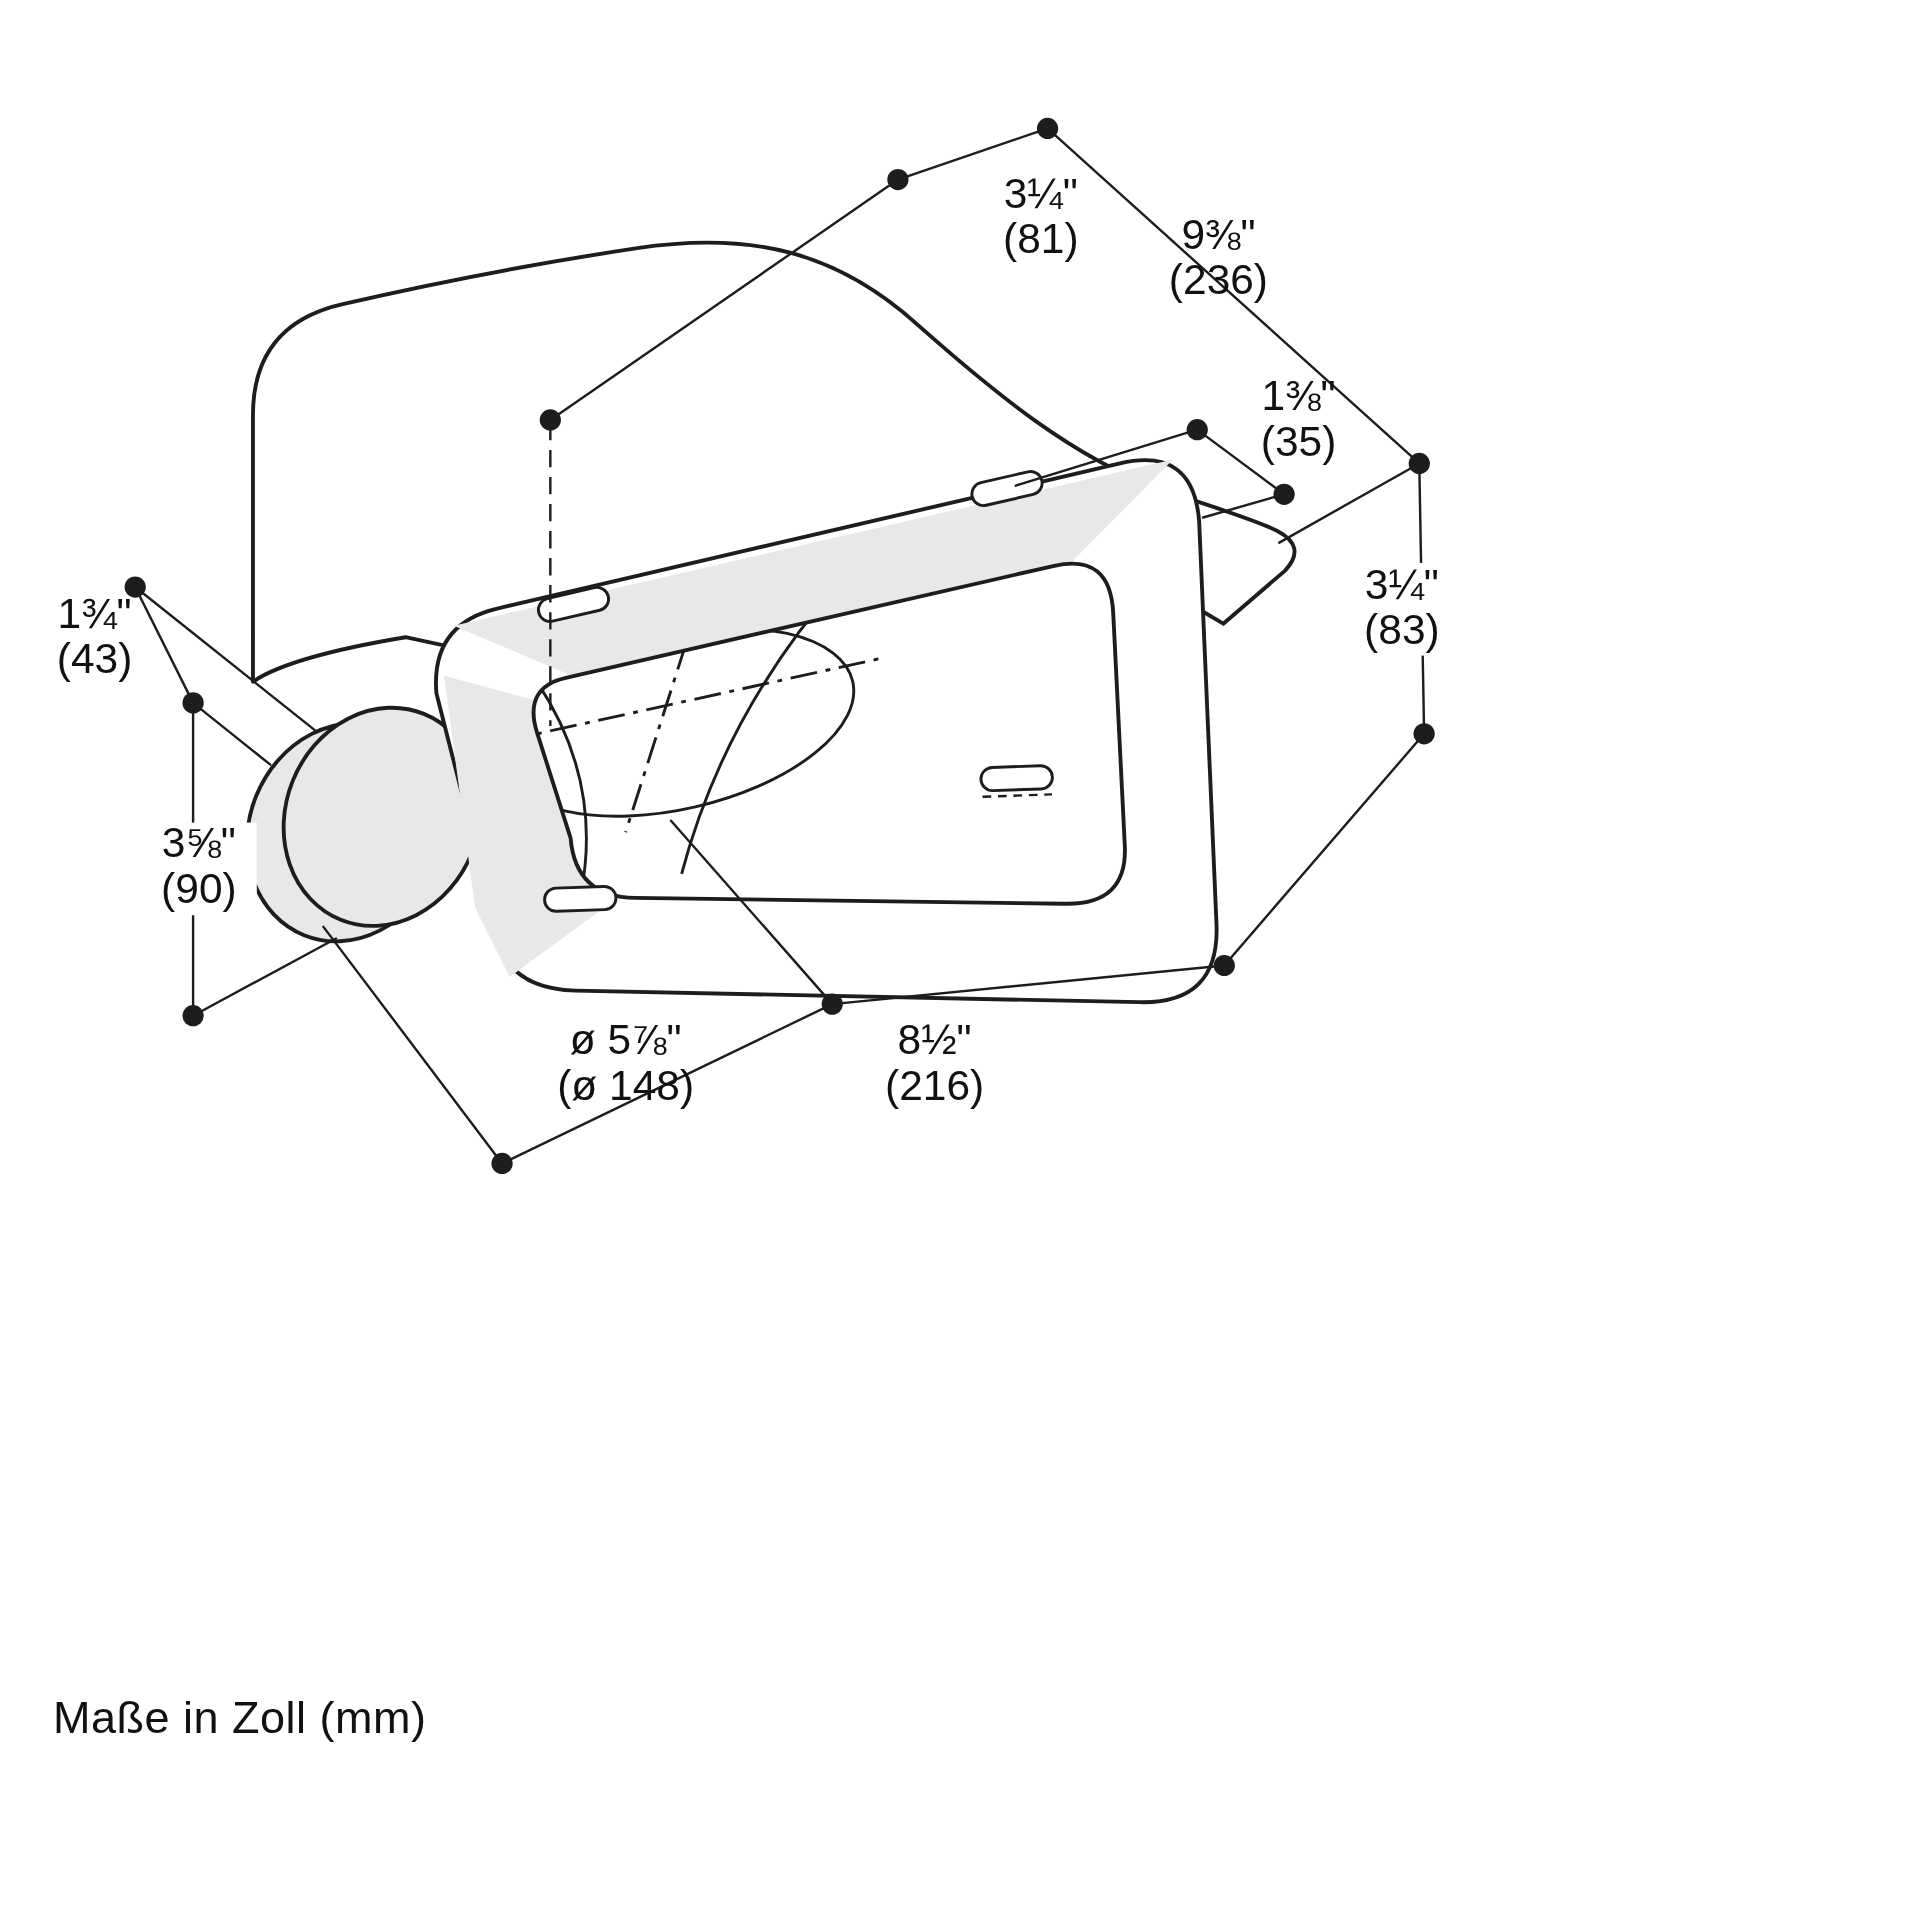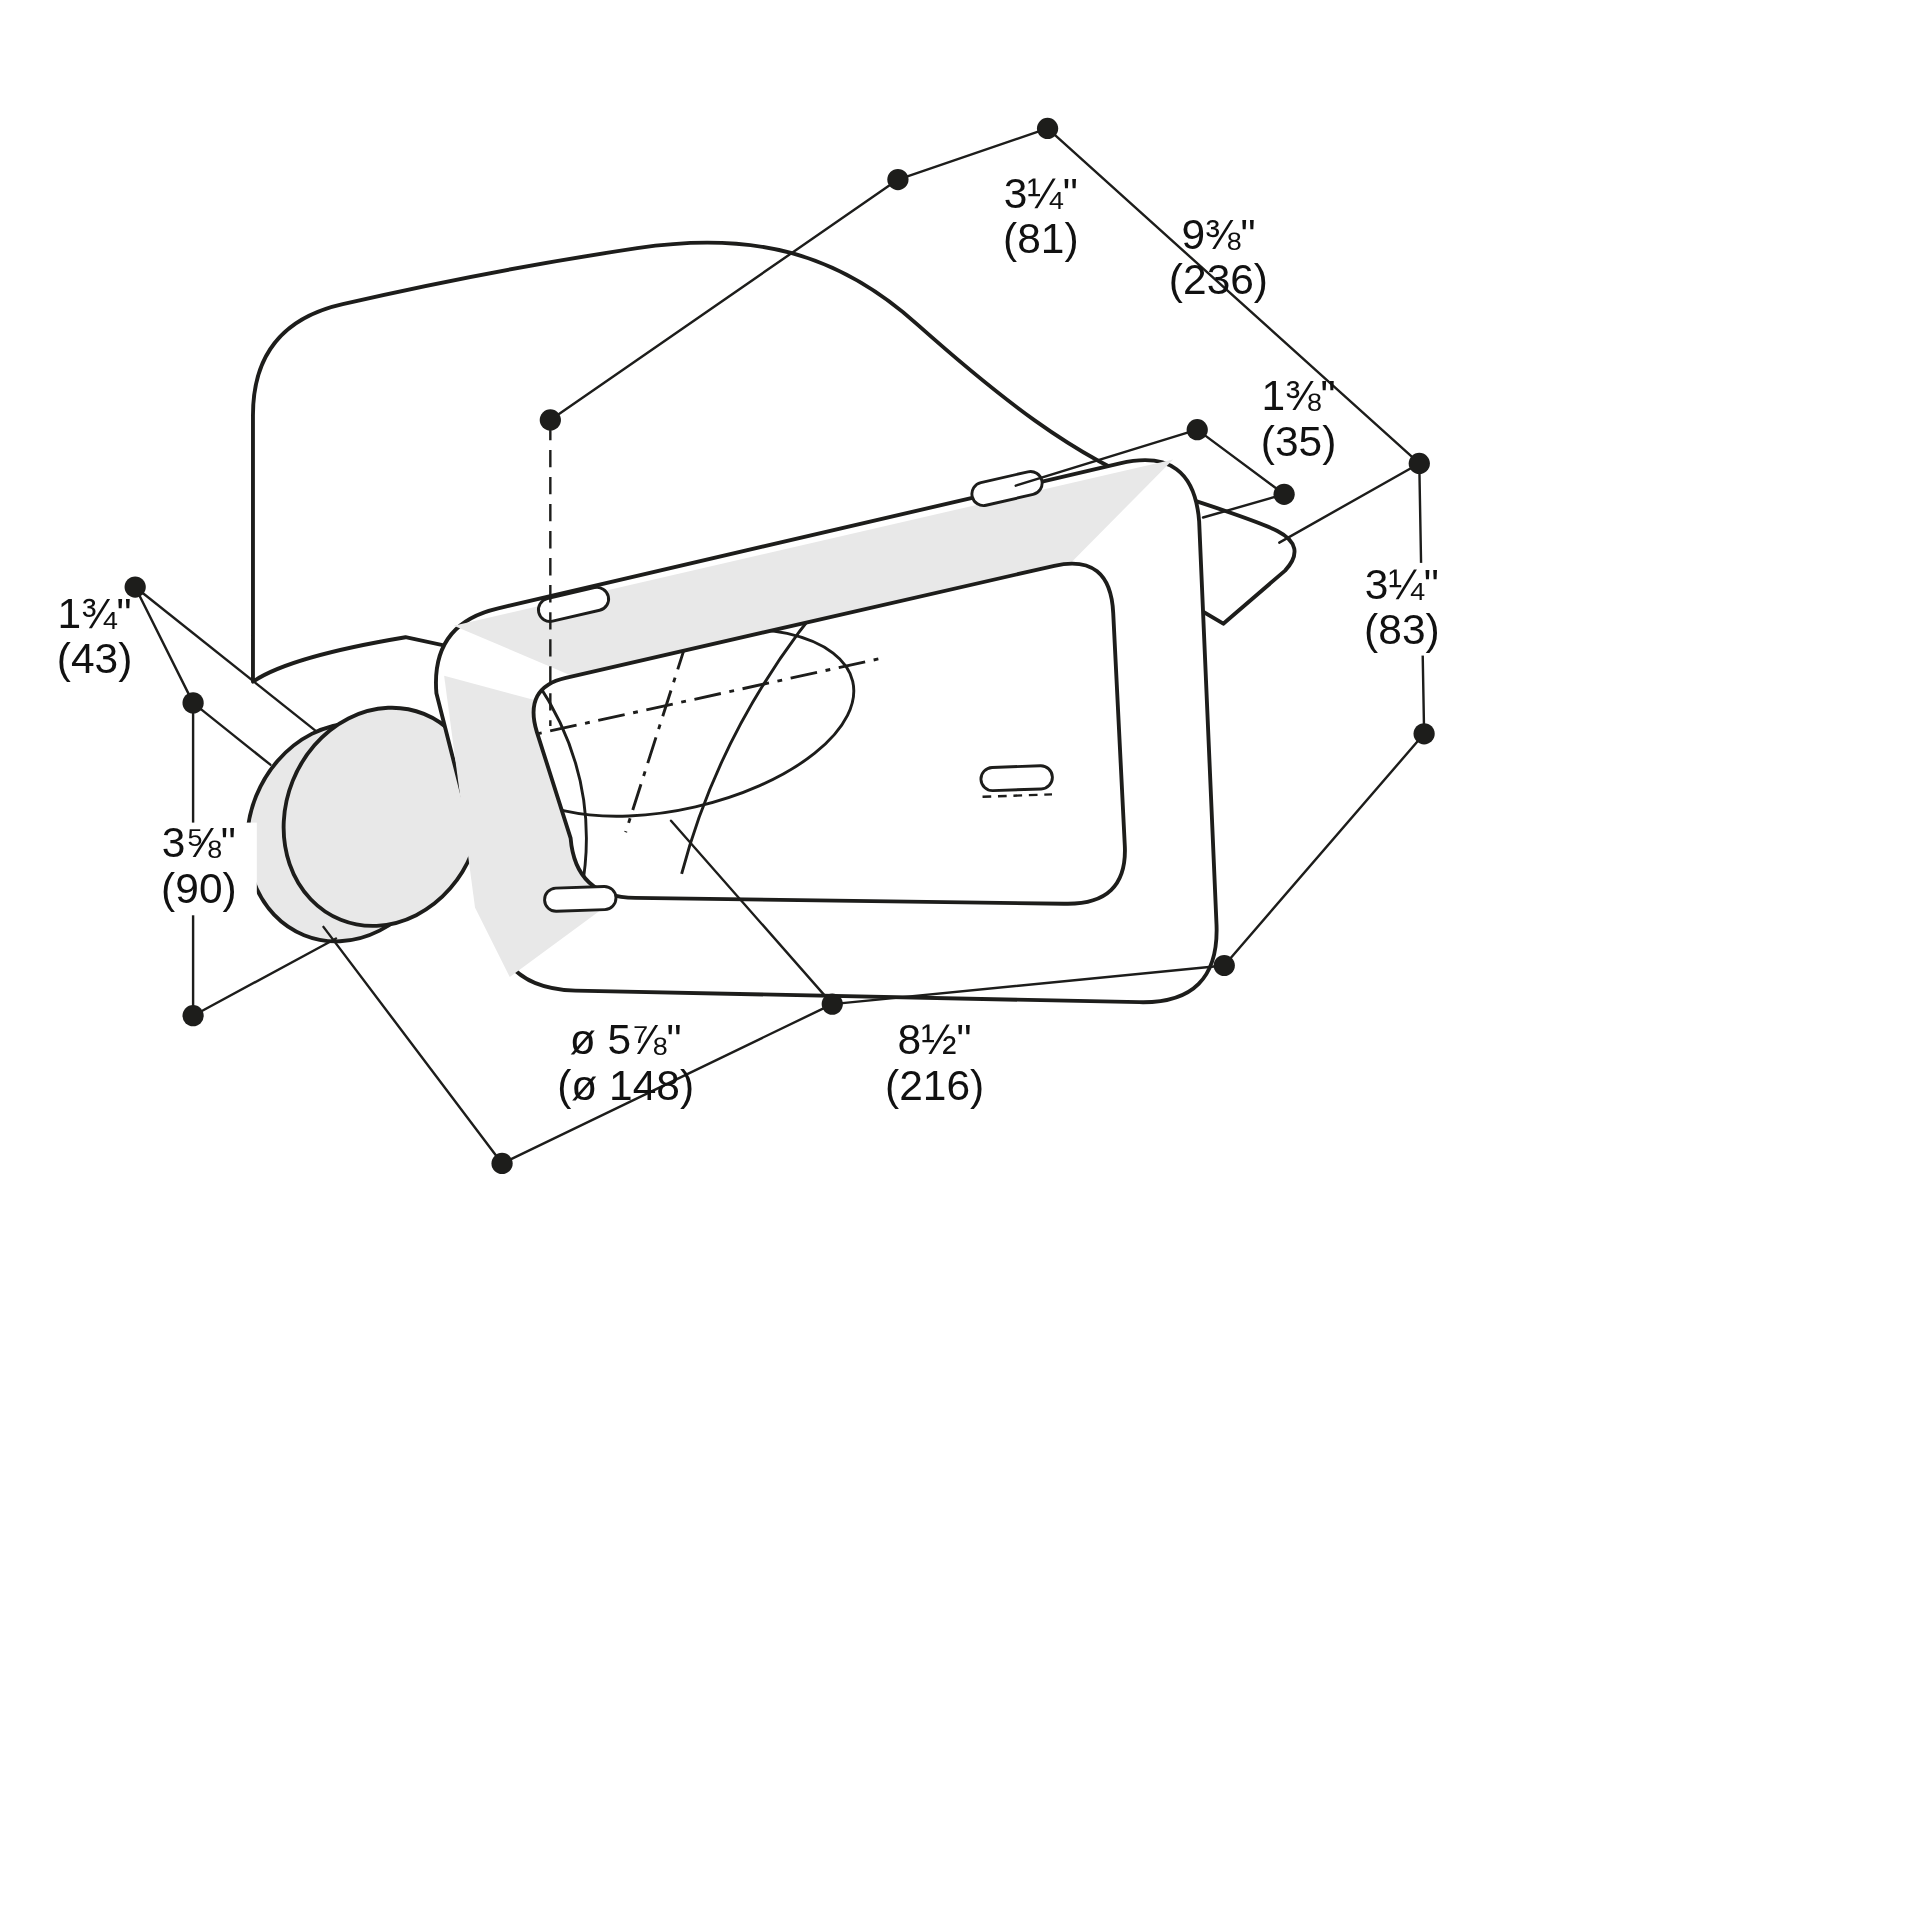--- a/index.html
+++ b/index.html
@@ -187,14 +187,15 @@
         <text class="dimtext" x="648" y="1139">(ø 148)</text>
       </g>
 
       <g>
         <text class="dimtext" x="968" y="1092">8½"</text>
         <text class="dimtext" x="968" y="1139">(216)</text>
       </g>
     </g>
   </svg>
 
+  <div class="caption">Maße in Zoll (mm)</div>
 </div>
 
 
 </body></html>

